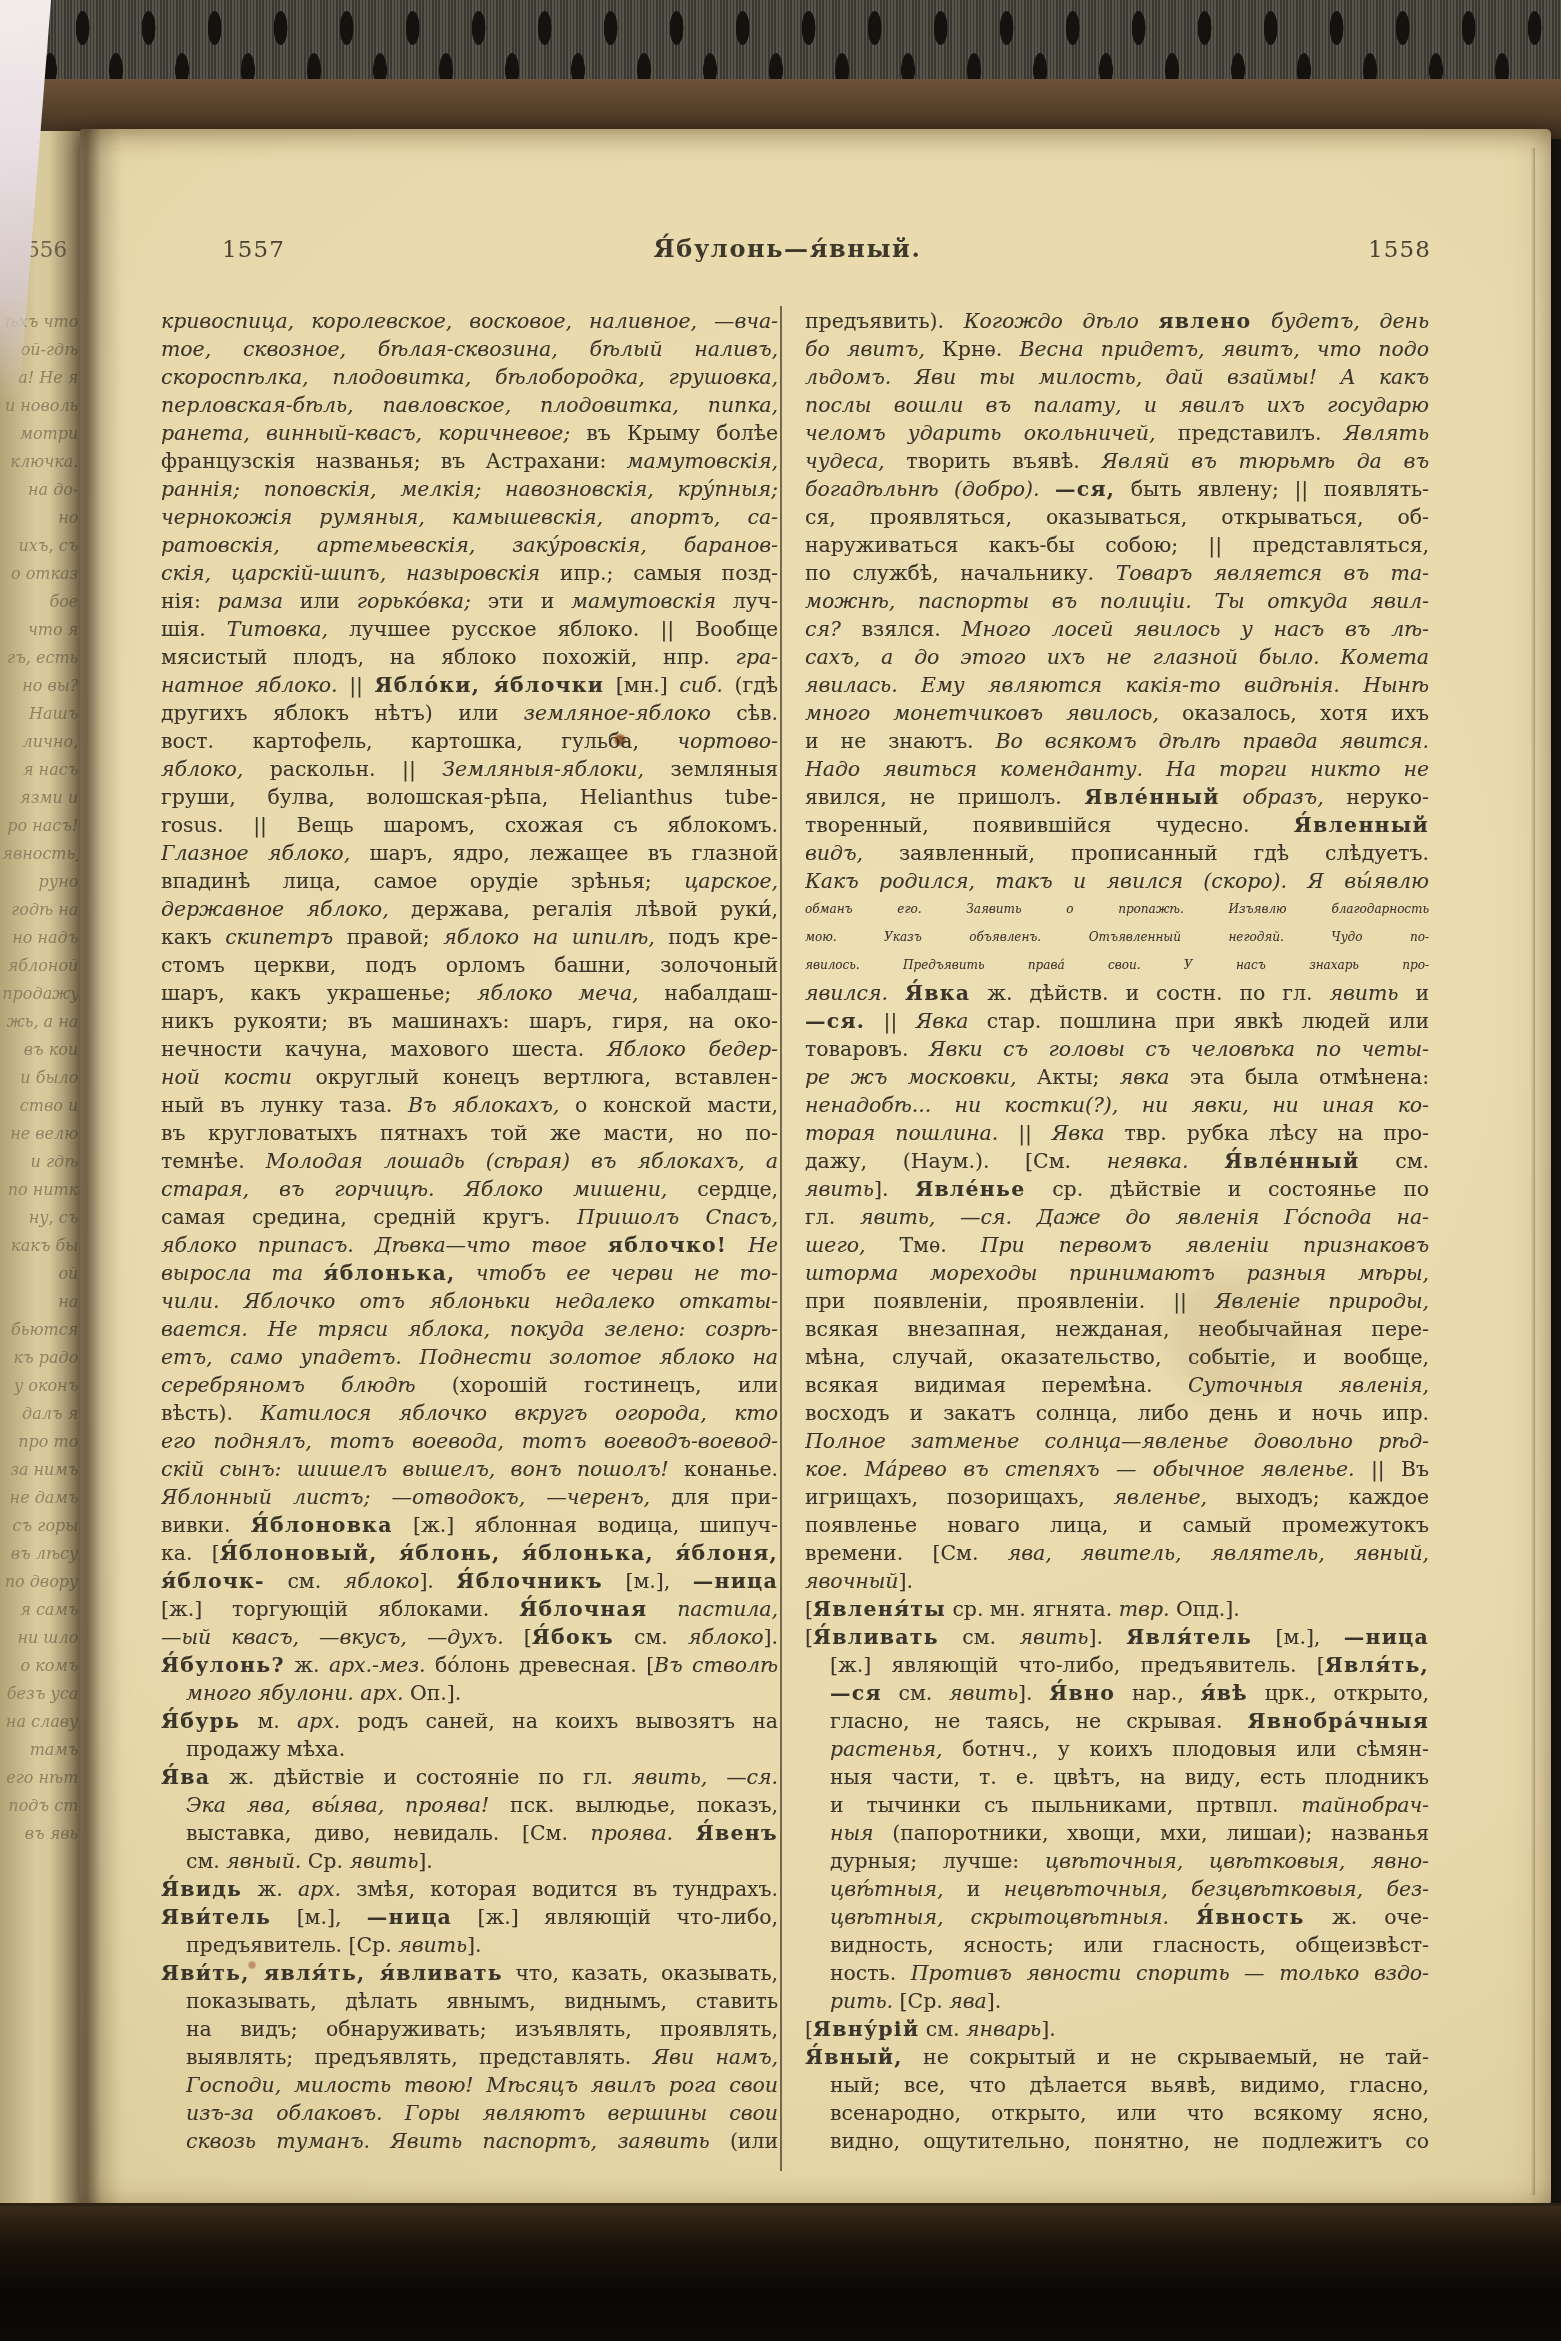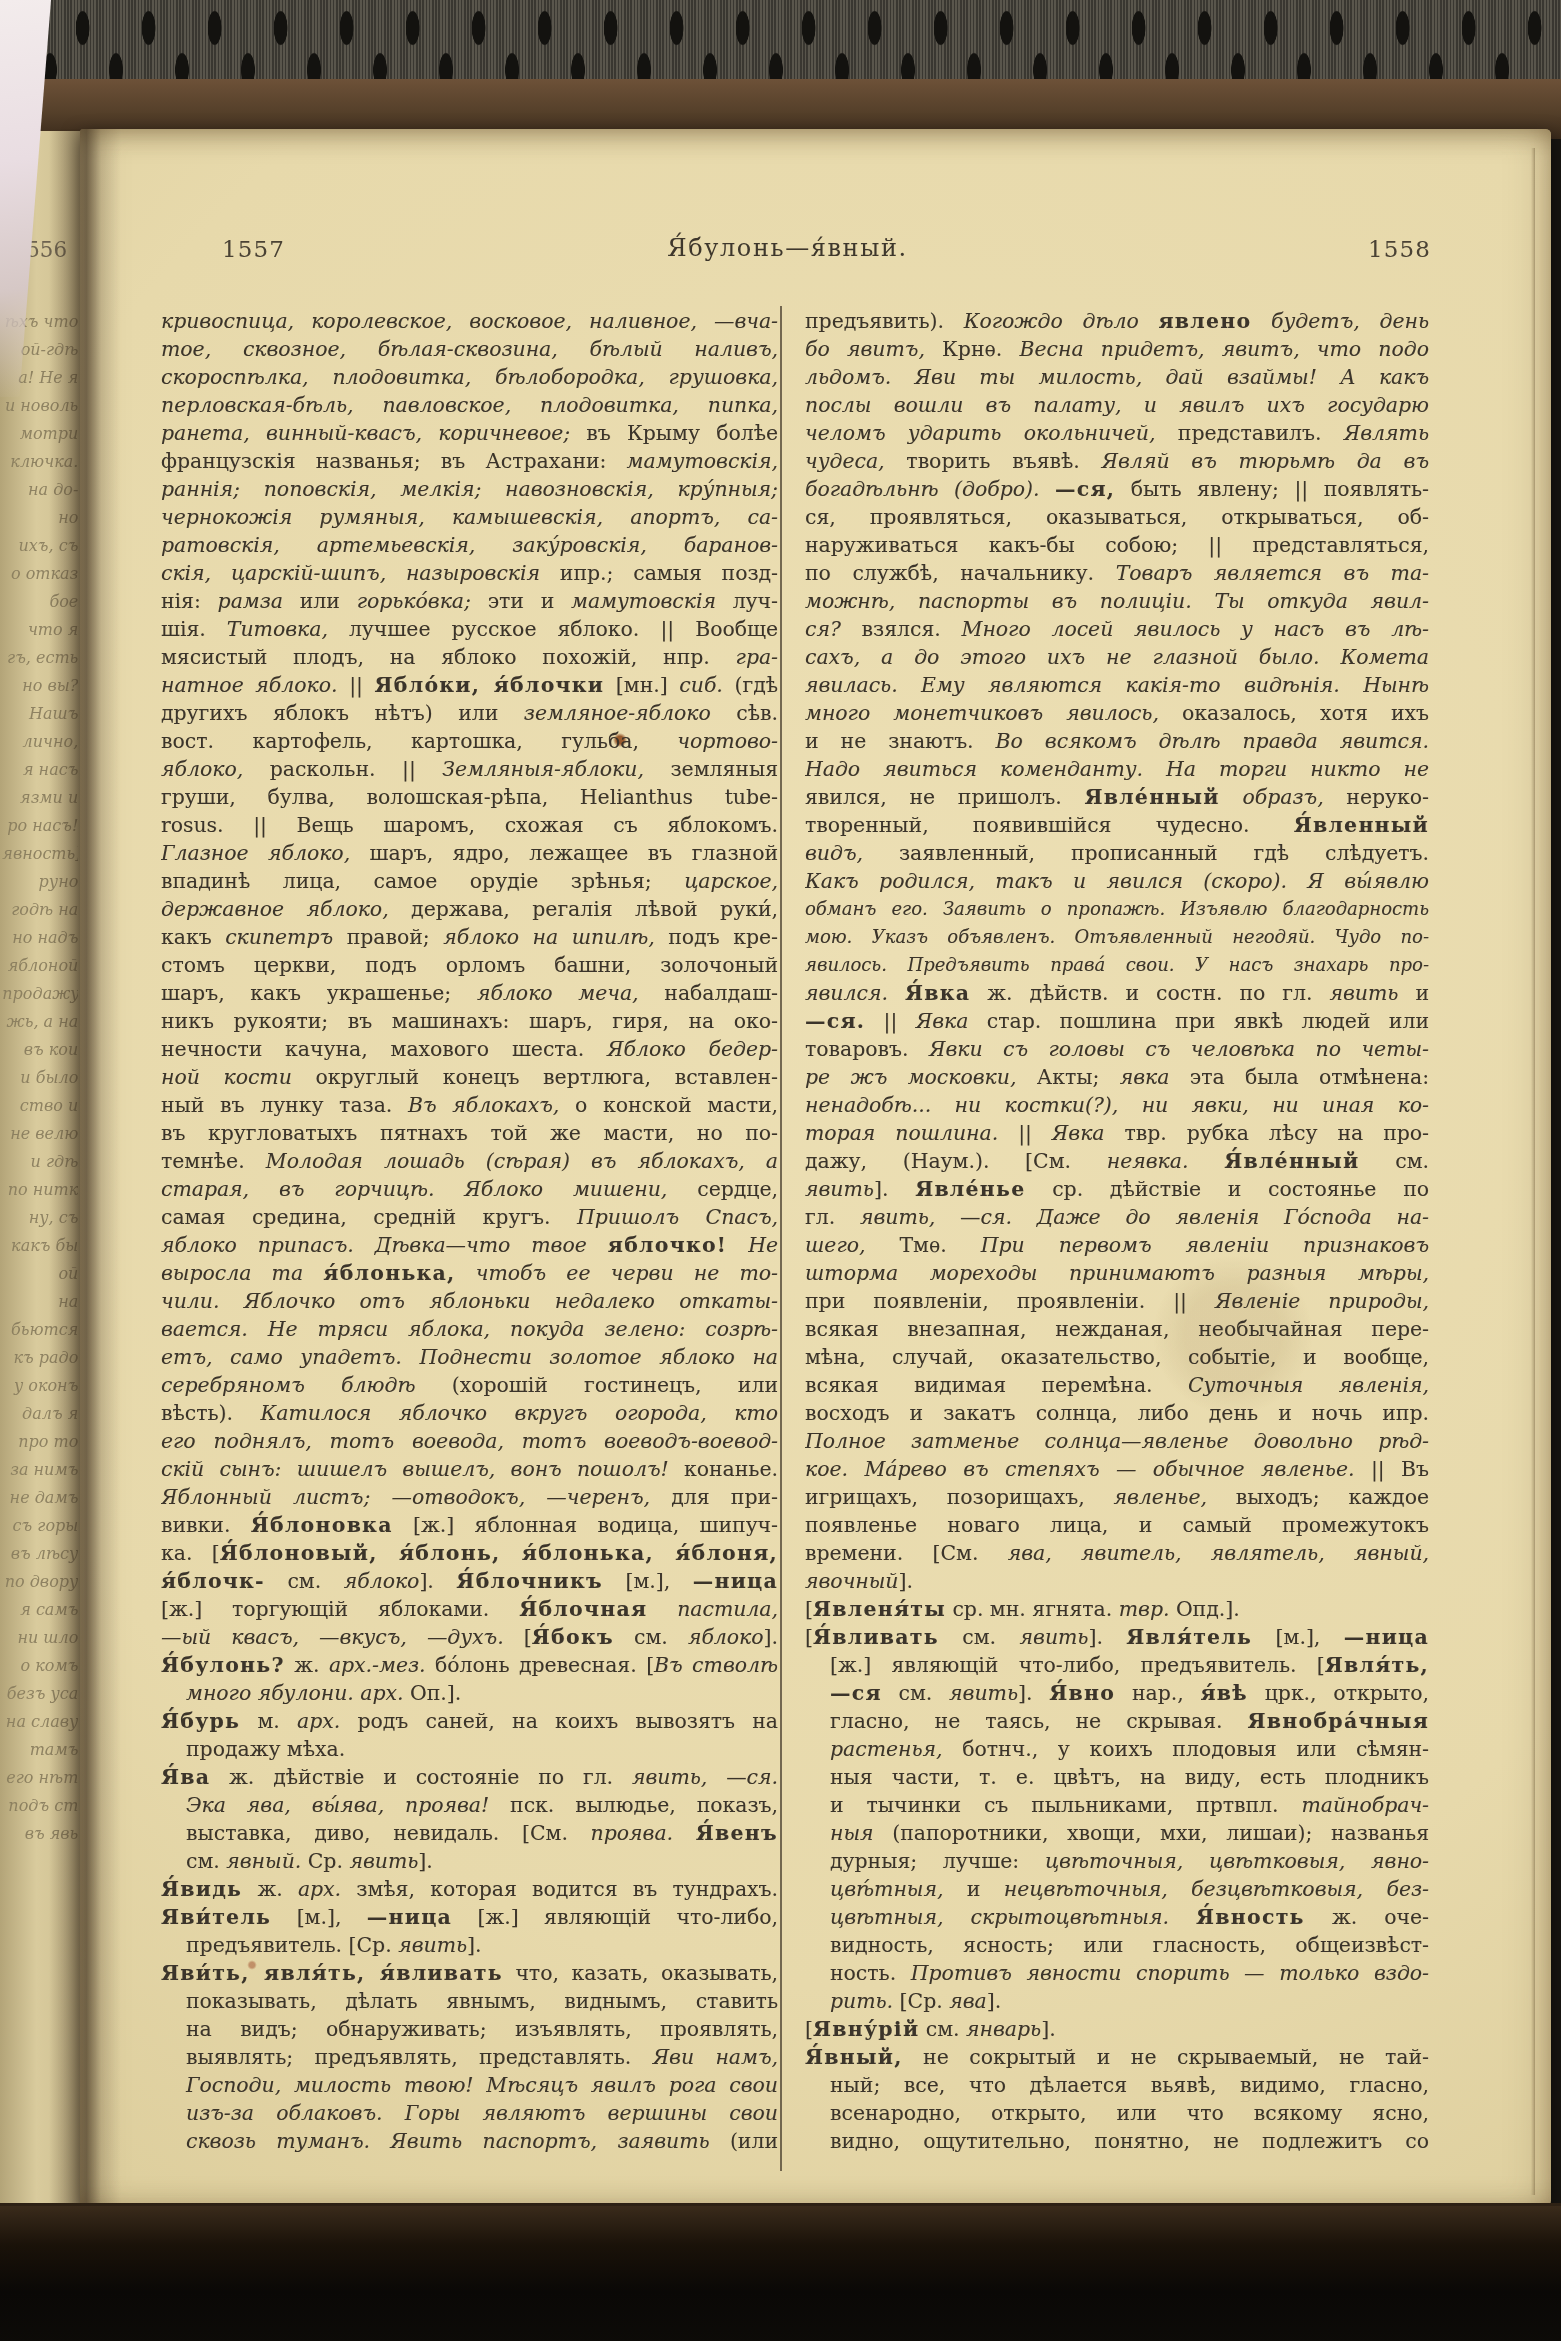--- a/index.html
+++ b/index.html
@@ -73,39 +73,39 @@
     content:"";position:absolute;top:19.3px;bottom:14px;right:16px;width:2.7px;pointer-events:none;
     background:linear-gradient(to right,rgba(100,80,45,0),rgba(100,80,45,.28));
     border-right:1.1px solid rgba(90,70,40,.3);
   }
   
   .head-num{position:absolute;top:107px;font-size:23px;color:#4a4234;letter-spacing:1.1px;}
   .head-num.left{left:114px;margin-left:28px;}
   .head-num.right{right:120px;}
   .head-center{
     position:absolute;left:0;top:105px;width:1415px;text-align:center;
-    font-size:24px;font-weight:normal;letter-spacing:1.6px;color:#3e372c;
+    font-size:24px;font-weight:bold;letter-spacing:1.6px;color:#3e372c;
   }
   
   .col{position:absolute;top:178px;}
   .col-left{left:81px;width:617px;}
   .col-right{left:725px;width:624px;}
   .col-divider{
     position:absolute;left:700px;top:177px;width:1.6px;height:1865px;
     background:rgba(64,54,40,.7);
   }
   .line{
     font-size:20.4px;height:28px;line-height:28px;
     text-align:justify;text-align-last:justify;
     overflow:hidden;color:#3b342a;
     text-shadow:0.3px 0.3px 0 rgba(59,52,42,.22);
   }
   .line.ind{padding-left:25px;}
   .line.last{text-align-last:left;}
-  .line.small{font-size:18px;}
+  .line.small{font-size:12px;}
   .line b{font-weight:bold;letter-spacing:1.3px;}
   .line i{font-style:italic;}
   
   .bottom-band{
     position:absolute;left:0;top:2203px;width:100%;height:139px;z-index:9;
     background:linear-gradient(#3a2b1b 0%,#1a1209 28%,#0a0806 62%,#0d0b08 100%);
     border-top:3.2px solid rgba(120,85,50,.3);
   }
 </style>
 </head>

